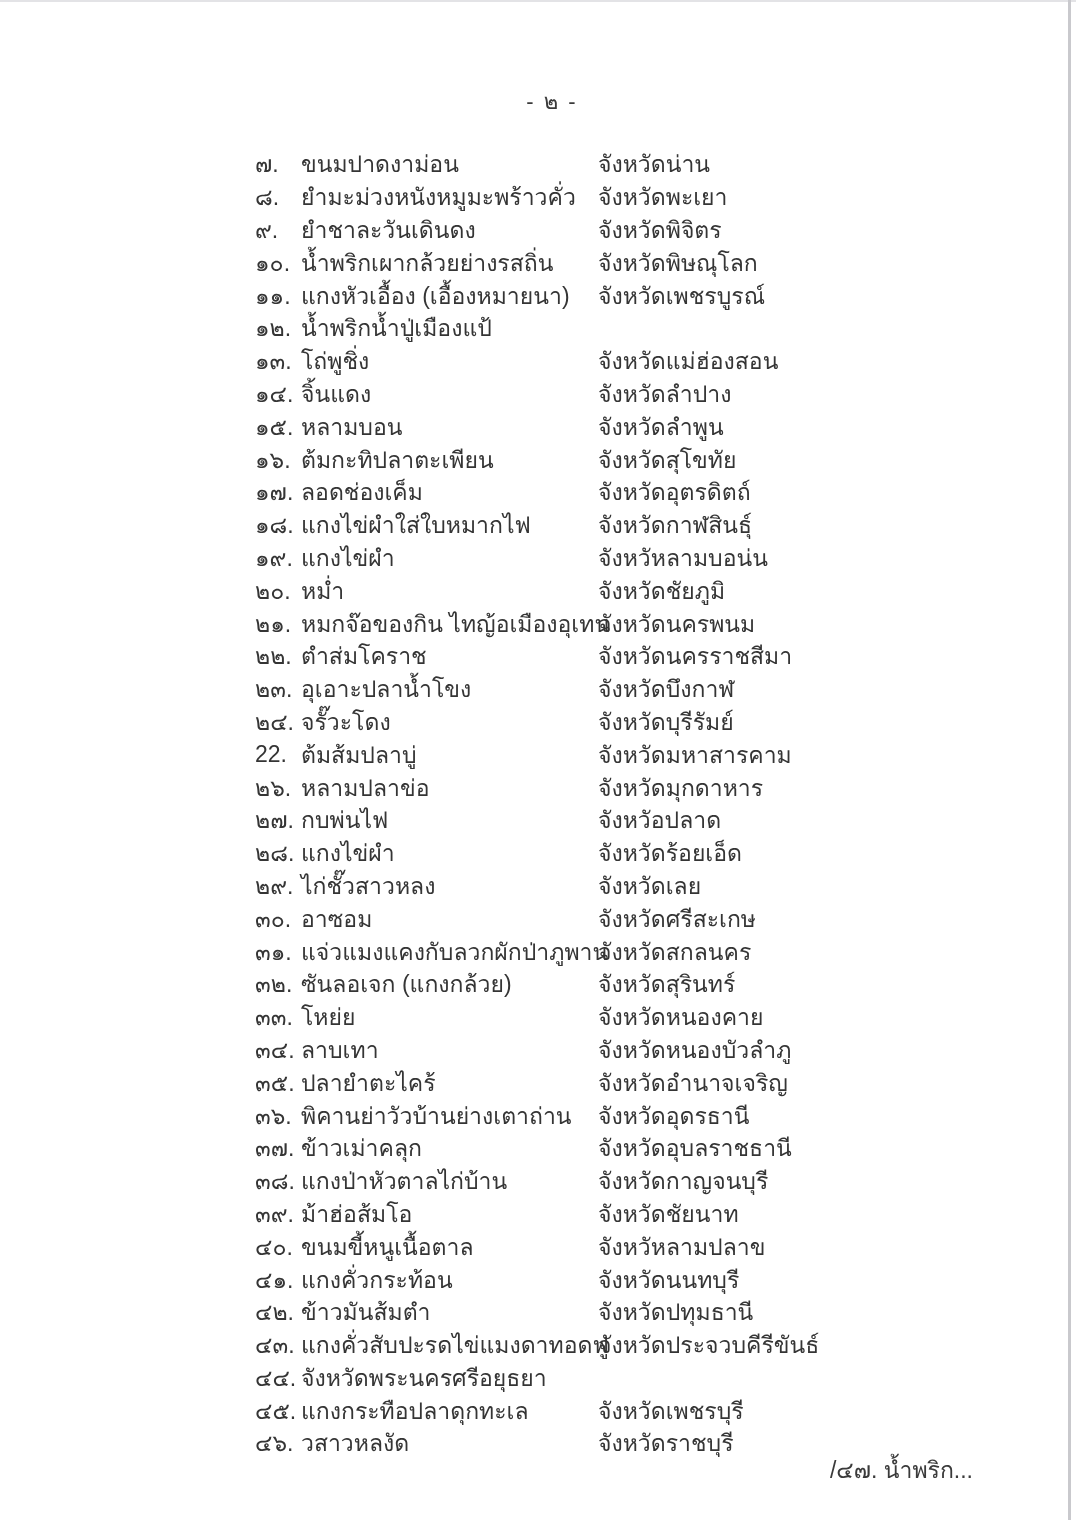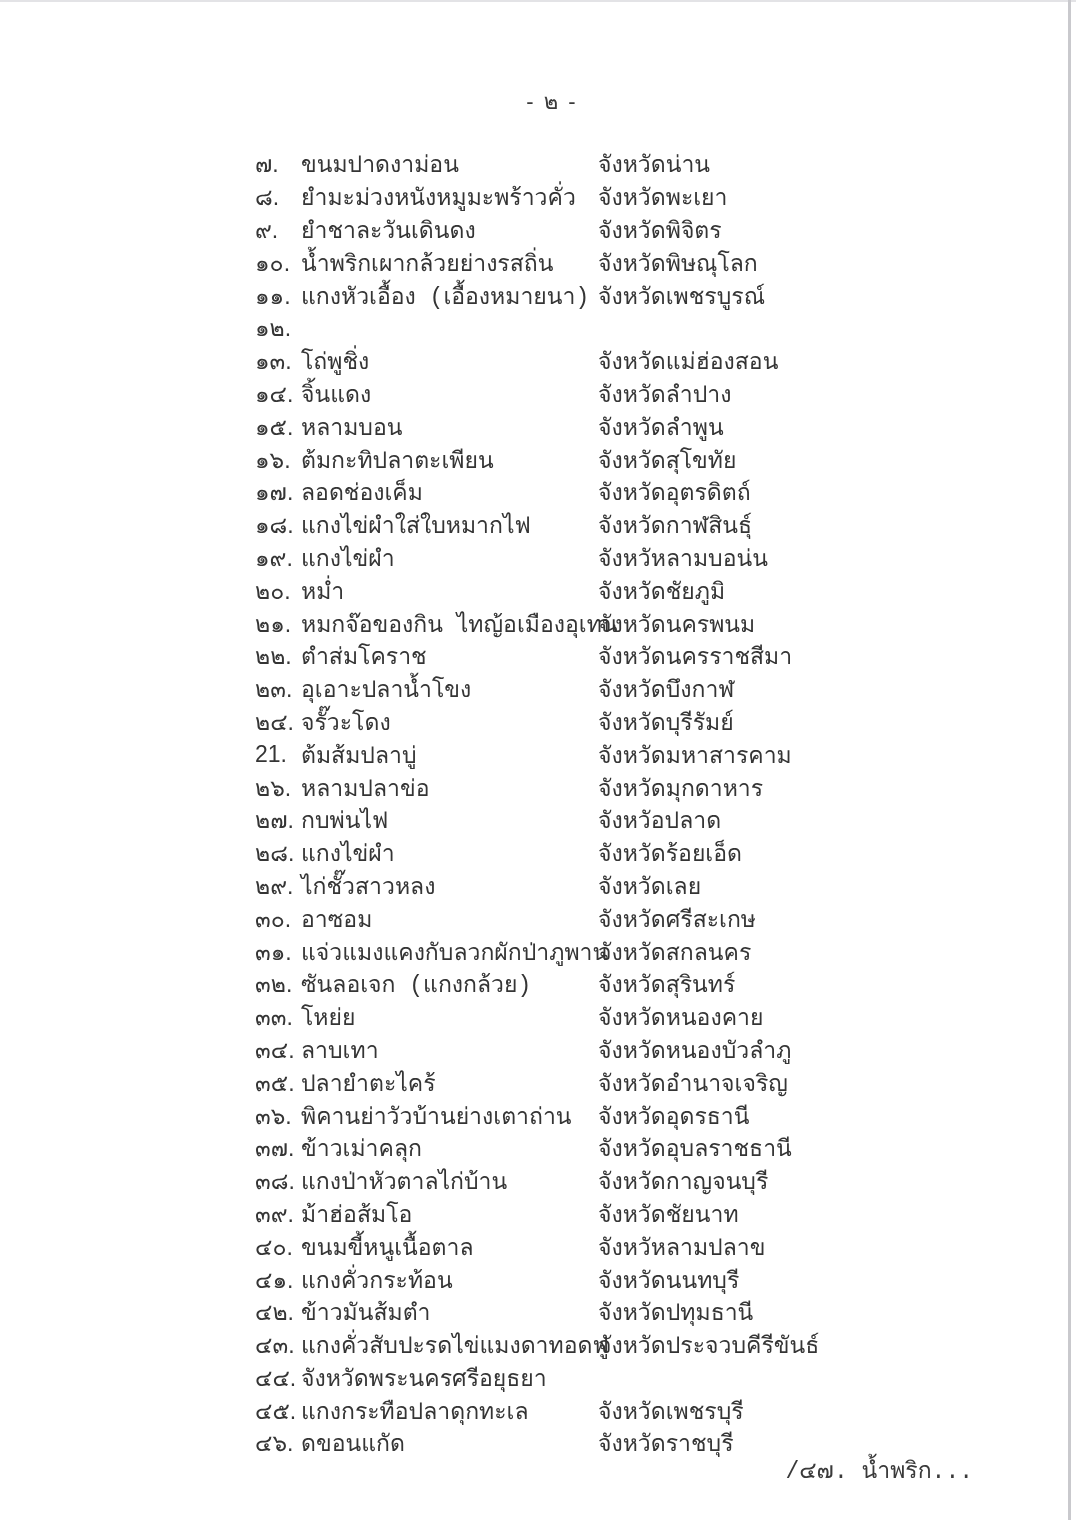--- a/index.html
+++ b/index.html
@@ -32,29 +32,28 @@
     list-style: none;
   }
   .row {
     display: flex;
     height: 32.8px;
     align-items: center;
     white-space: nowrap;
     font-size: 23px;
   }
   .num { width: 46px; flex: 0 0 46px; }
-  .name { width: 297px; flex: 0 0 297px; font-family: Liberation Mono, monospace; }
+  .name { width: 297px; flex: 0 0 297px; }
   .prov { flex: 1 1 auto; font-family: Liberation Mono, monospace; }
   .continuation {
     position: absolute;
     top: 1452px;
     right: 103px;
     font-size: 23px;
     color: #3a3a3a;
-    font-family: Liberation Mono, monospace;
   }
 </style>
 </head>
 <body>
 
 <div class="page">
   <div class="edge-top"></div>
   <div class="edge-right"></div>
 
   <div class="page-number">- ๒ -</div>
@@ -85,20 +84,21 @@
   </li>
 
   <li class="row">
     <span class="num">๑๑.</span>
     <span class="name">แกงหัวเอื้อง (เอื้องหมายนา)</span>
     <span class="prov">จังหวัดเพชรบูรณ์</span>
   </li>
 
   <li class="row">
     <span class="num">๑๒.</span>
+    <span class="name">น้ำพริกน้ำปู่เมืองแป้</span>
   </li>
 
   <li class="row">
     <span class="num">๑๓.</span>
     <span class="name">โถ่พูชิ่ง</span>
     <span class="prov">จังหวัดแม่ฮ่องสอน</span>
   </li>
 
   <li class="row">
     <span class="num">๑๔.</span>
@@ -160,21 +160,21 @@
     <span class="prov">จังหวัดบึงกาฬ</span>
   </li>
 
   <li class="row">
     <span class="num">๒๔.</span>
     <span class="name">จรั๊วะโดง</span>
     <span class="prov">จังหวัดบุรีรัมย์</span>
   </li>
 
   <li class="row">
-    <span class="num">21.</span>
+    <span class="num">22.</span>
     <span class="name">ต้มส้มปลาบู่</span>
     <span class="prov">จังหวัดมหาสารคาม</span>
   </li>
 
   <li class="row">
     <span class="num">๒๖.</span>
     <span class="name">หลามปลาข่อ</span>
     <span class="prov">จังหวัดมุกดาหาร</span>
   </li>
 
@@ -286,19 +286,19 @@
   </li>
 
   <li class="row">
     <span class="num">๔๕.</span>
     <span class="name">แกงกระทือปลาดุกทะเล</span>
     <span class="prov">จังหวัดเพชรบุรี</span>
   </li>
 
   <li class="row">
     <span class="num">๔๖.</span>
-    <span class="name">ดขอนแกัด</span>
+    <span class="name">วสาวหลงัด</span>
     <span class="prov">จังหวัดราชบุรี</span>
   </li>
 </ol>
 
   <div class="continuation">/๔๗. น้ำพริก...</div>
 </div>
 
 </body></html>

